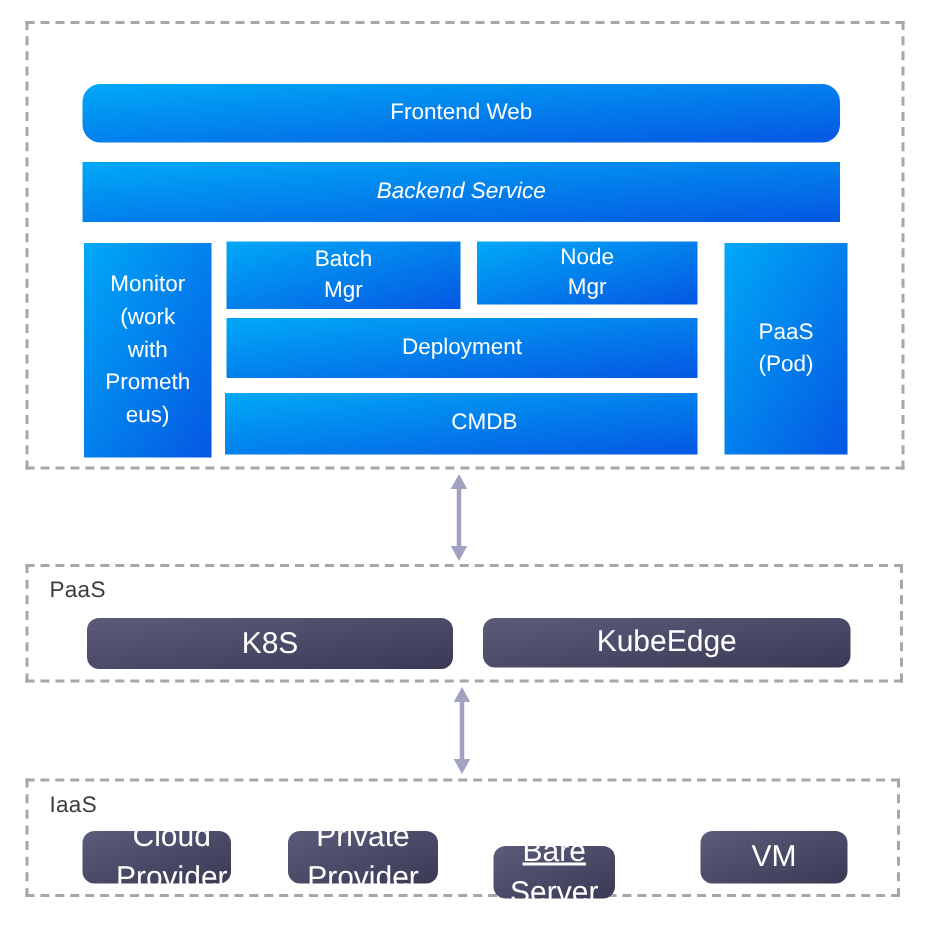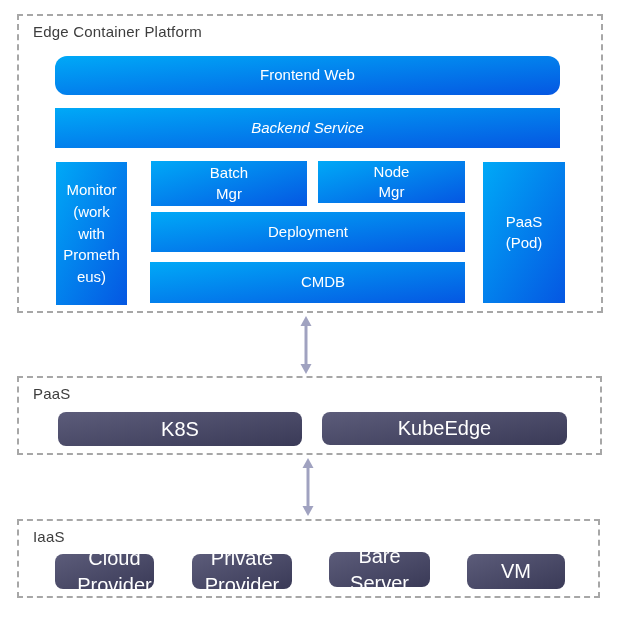--- a/index.html
+++ b/index.html
@@ -35,27 +35,26 @@
   .arrow{position:absolute;width:16px;height:58px;}
   .arrow line{stroke:var(--arrow);stroke-width:3;}
   .arrow polygon{fill:var(--arrow);}
 </style>
 </head>
 <body>
 
 <div class="canvas">
 
   <div class="group" style="left:17px;top:14px;width:586px;height:299px;">
-    <div class="group-title">Edge Container Platform</div>
 
     <div class="node blue" style="left:36px;top:40px;width:505px;height:39px;border-radius:12px;">Frontend Web</div>
 
     <div class="node blue" style="left:36px;top:92px;width:505px;height:40px;font-style:italic;">Backend Service</div>
 
-    <div class="node blue monitor" style="left:37px;top:146px;width:71px;height:143px;">Monitor
+    <div class="node blue monitor" style="left:37px;top:146px;width:85px;height:143px;">Monitor
 (work
 with
 Prometh
 eus)</div>
 
     <div class="node blue" style="left:132px;top:145px;width:156px;height:45px;">Batch
 Mgr</div>
 
     <div class="node blue" style="left:299px;top:145px;width:147px;height:42px;">Node
 Mgr</div>
@@ -90,19 +89,19 @@
 
   <div class="group" style="left:17px;top:519px;width:583px;height:79px;">
     <div class="group-title">IaaS</div>
 
     <div class="node dark" style="left:36px;top:33px;width:99px;height:35px;padding-left:20px;">Cloud
 Provider</div>
 
     <div class="node dark" style="left:173px;top:33px;width:100px;height:35px;">Private
 Provider</div>
 
-    <div class="node dark" style="left:310px;top:31px;width:101px;height:35px;">Bare
+    <div class="node dark" style="left:310px;top:43px;width:81px;height:35px;text-decoration:underline;">Bare
 Server</div>
 
     <div class="node dark" style="left:448px;top:33px;width:98px;height:35px;">VM</div>
   </div>
 
 </div>
 
 </body></html>

